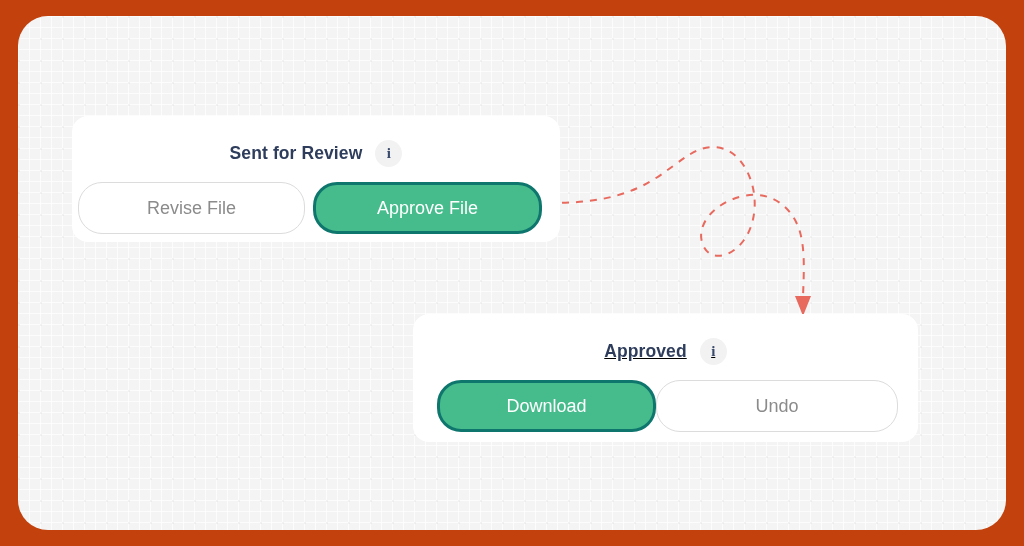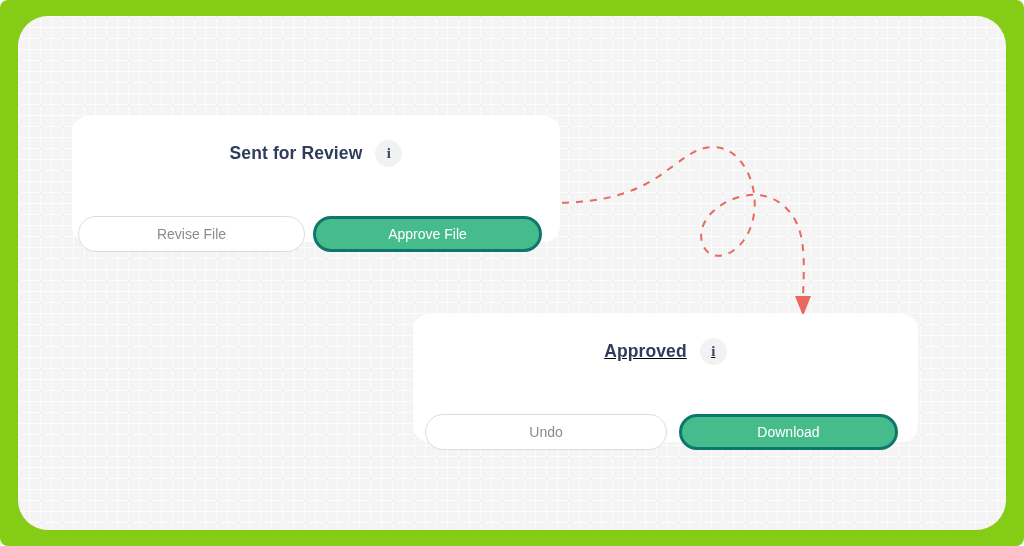--- a/index.html
+++ b/index.html
@@ -11,22 +11,21 @@
     width: 1024px;
     height: 546px;
     font-family: "Liberation Sans", sans-serif;
     overflow: hidden;
   }
 
   #stage {
     position: relative;
     width: 1024px;
     height: 546px;
-    background: #84cc16;
-    border-radius: 8px;
+    background: #c2410c;
   }
 
   
   .panel {
     position: absolute;
     left: 18px;
     top: 16px;
     width: 988px;
     height: 514px;
     border-radius: 30px;
@@ -148,31 +147,30 @@
   #btn-row-sent {
     left: 6px;
     top: 66px;
   }
   #btn-row-approved {
     left: 12px;
     top: 66px;
   }
 
   .btn {
-    height: 36px;
+    height: 52px;
     border-radius: 24px;
     display: flex;
     align-items: center;
     justify-content: center;
-    font-size: 14px;
+    font-size: 18px;
     box-sizing: border-box;
     cursor: pointer;
     user-select: none;
     white-space: nowrap;
-    margin-top: 34px;
   }
   .btn-secondary {
     background: #ffffff;
     border: 1px solid #dcdcdc;
     color: #8b8b8b;
     font-weight: 400;
   }
   .btn-primary {
     background: #46bc8c;
     border: 3px solid #0f766e;
@@ -217,18 +215,18 @@
       <div class="btn btn-primary" id="btn-approve">Approve File</div>
     </div>
   </div>
 
   <div class="card" id="card-approved">
     <div class="card-title-row">
       <span class="card-title">Approved</span>
       <span class="info-icon">i</span>
     </div>
     <div class="btn-row" id="btn-row-approved">
+      <div class="btn btn-primary" id="btn-download">Download</div>
       <div class="btn btn-secondary" id="btn-undo">Undo</div>
-      <div class="btn btn-primary" id="btn-download">Download</div>
     </div>
   </div>
 
 </div>
 
 </body></html>

